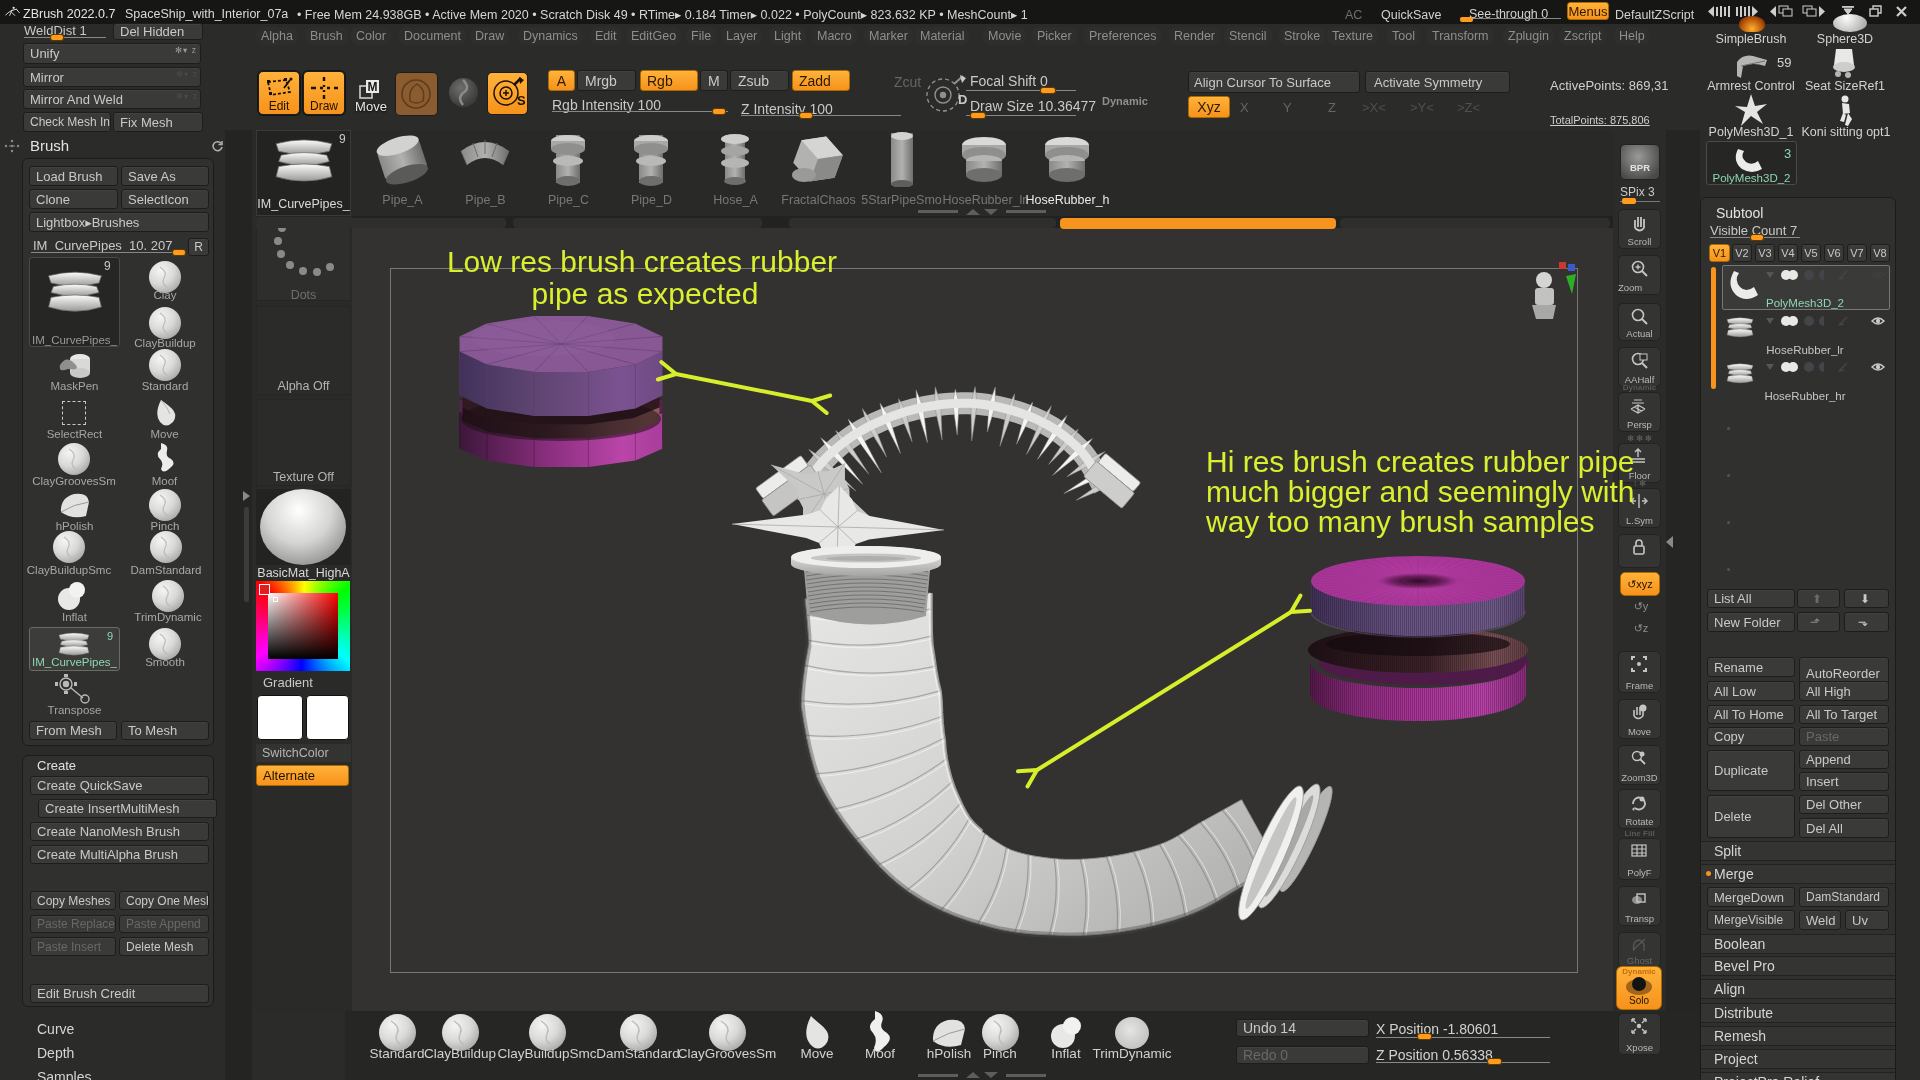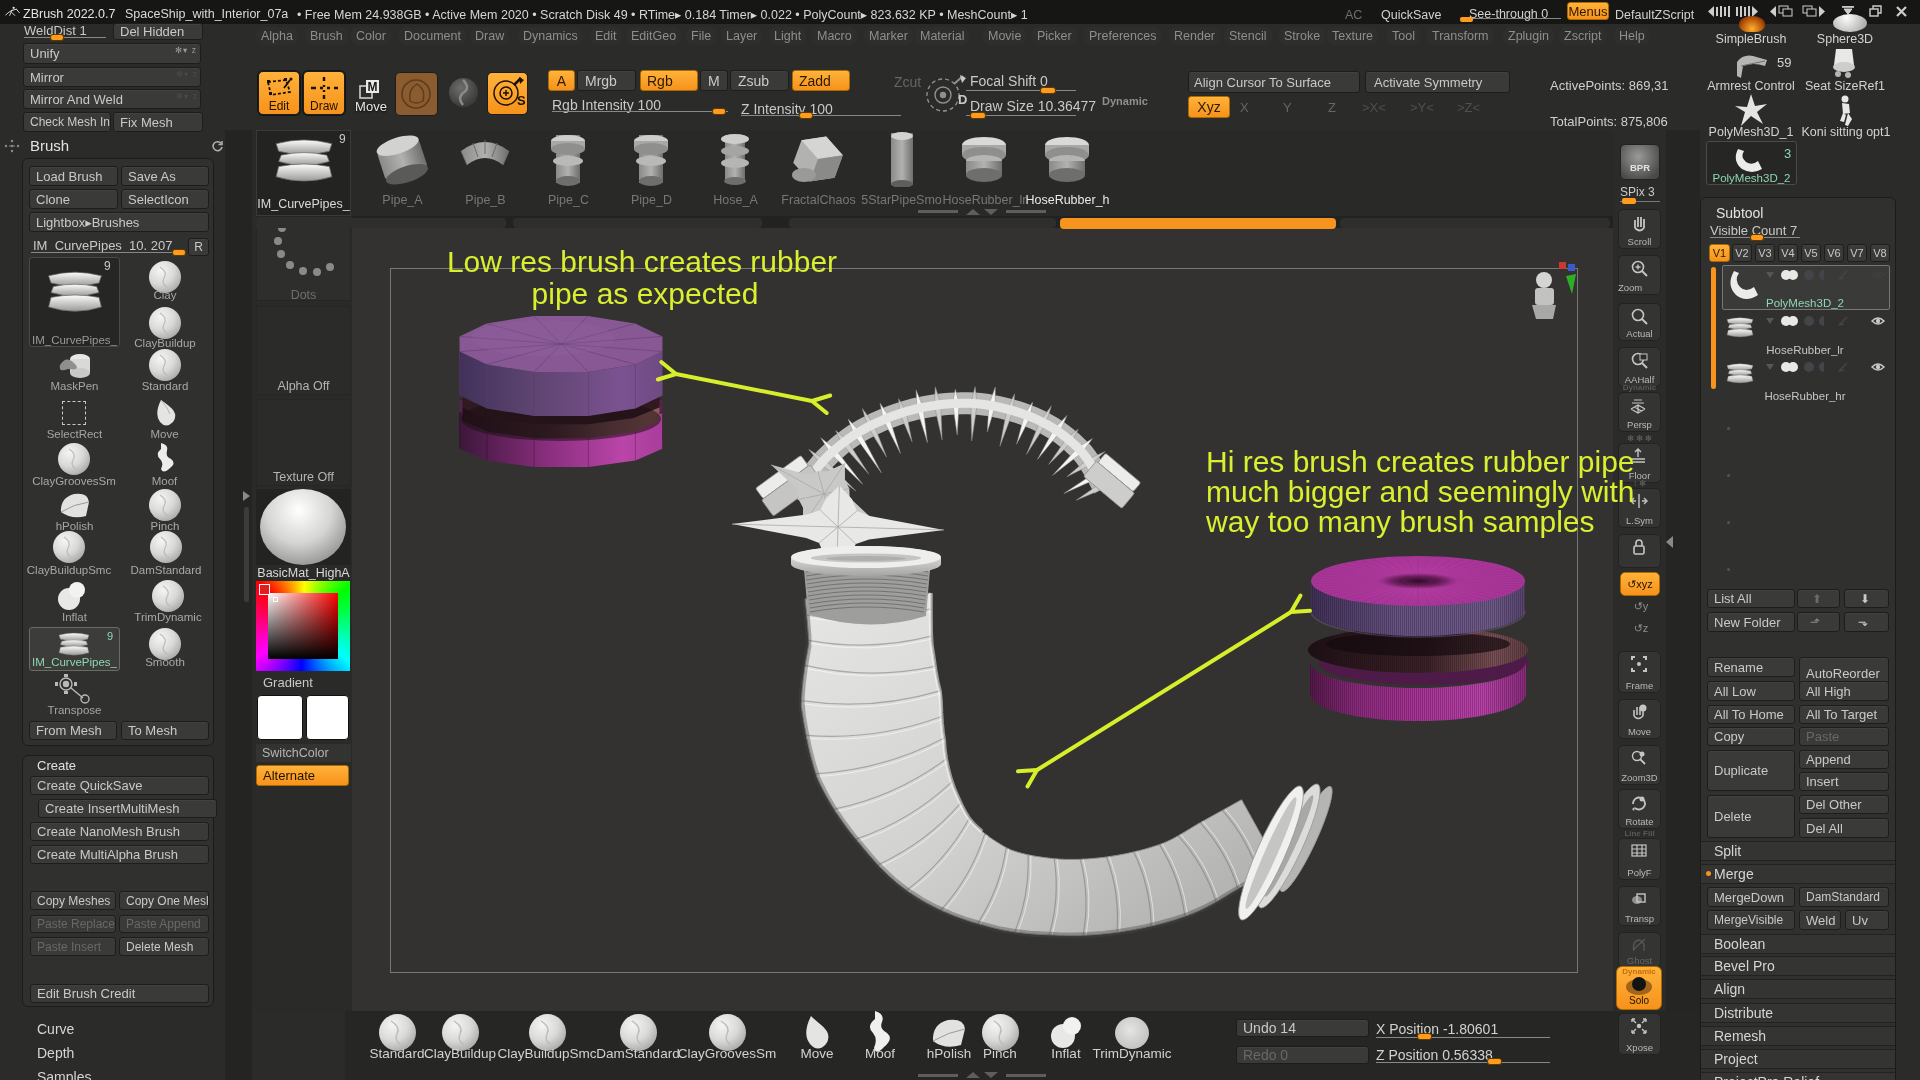--- a/index.html
+++ b/index.html
@@ -171,21 +171,21 @@
 <div class="abs b" style="left:1188px;top:71px;width:172px;height:22px;background:#3a3a38;color:#c9c9c7;font-size:13px;justify-content:flex-start;padding-left:5px;border-radius:3px;">Align Cursor To Surface</div>
 <div class="abs b" style="left:1365px;top:71px;width:145px;height:22px;background:#3a3a38;color:#c9c9c7;font-size:13px;justify-content:flex-start;padding-left:8px;border-radius:3px;">Activate Symmetry</div>
 <div class="abs b" style="left:1188px;top:96px;width:42px;height:22px;background:linear-gradient(#ffb23a,#f7921b);border-color:#a96a00;color:#2b1a00;font-size:14px;justify-content:center;padding-left:0px;">Xyz</div>
 <div class="abs" style="left:1240px;top:100px;color:#66666a;font-size:13px;white-space:nowrap;">X</div>
 <div class="abs" style="left:1283px;top:100px;color:#66666a;font-size:13px;white-space:nowrap;">Y</div>
 <div class="abs" style="left:1328px;top:100px;color:#66666a;font-size:13px;white-space:nowrap;">Z</div>
 <div class="abs" style="left:1362px;top:100px;color:#4f4f51;font-size:13px;white-space:nowrap;">&gt;X&lt;</div>
 <div class="abs" style="left:1410px;top:100px;color:#4f4f51;font-size:13px;white-space:nowrap;">&gt;Y&lt;</div>
 <div class="abs" style="left:1457px;top:100px;color:#4f4f51;font-size:13px;white-space:nowrap;">&gt;Z&lt;</div>
 <div class="abs" style="left:1550px;top:78px;color:#cfcfcd;font-size:13px;white-space:nowrap;">ActivePoints: 869,31</div>
-<div class="abs" style="left:1550px;top:114px;color:#cfcfcd;font-size:13px;white-space:nowrap;">TotalPoints: 875,806</div>
+<div class="abs" style="left:1550px;top:114px;color:#cfcfcd;font-size:11px;white-space:nowrap;text-decoration:underline;">TotalPoints: 875,806</div>
 <div class="abs" style="left:24px;top:23px;color:#c9c9c7;font-size:13px;white-space:nowrap;">WeldDist 1</div>
 <div class="abs" style="left:24px;top:37px;width:82px;height:1px;background:#88888a"></div>
 <div class="abs" style="left:50px;top:34px;width:14px;height:7px;background:#ff9c1e;border-radius:3px;border:1px solid #5e3a00"></div>
 <div class="abs b" style="left:113px;top:23px;width:90px;height:17px;background:#3a3a38;color:#c9c9c7;font-size:13px;justify-content:flex-start;padding-left:6px;border-radius:3px;">Del Hidden</div>
 <div class="abs b" style="left:23px;top:43px;width:178px;height:21px;background:#3a3a38;color:#c9c9c7;font-size:13px;justify-content:flex-start;padding-left:6px;border-radius:3px;">Unify</div>
 <div class="abs" style="left:175px;top:45px;color:#9a9a98;font-size:8.5px;letter-spacing:1px">✻▾ z</div>
 <div class="abs b" style="left:23px;top:67px;width:178px;height:20px;background:#3a3a38;color:#c9c9c7;font-size:13px;justify-content:flex-start;padding-left:6px;border-radius:3px;">Mirror</div>
 <div class="abs" style="left:176px;top:69px;color:#4a4a48;font-size:8.5px;letter-spacing:1px">✻▾ z</div>
 <div class="abs b" style="left:23px;top:89px;width:178px;height:20px;background:#3a3a38;color:#c9c9c7;font-size:13px;justify-content:flex-start;padding-left:6px;border-radius:3px;">Mirror And Weld</div>
 <div class="abs" style="left:176px;top:91px;color:#4a4a48;font-size:8.5px;letter-spacing:1px">✻▾ z</div>

